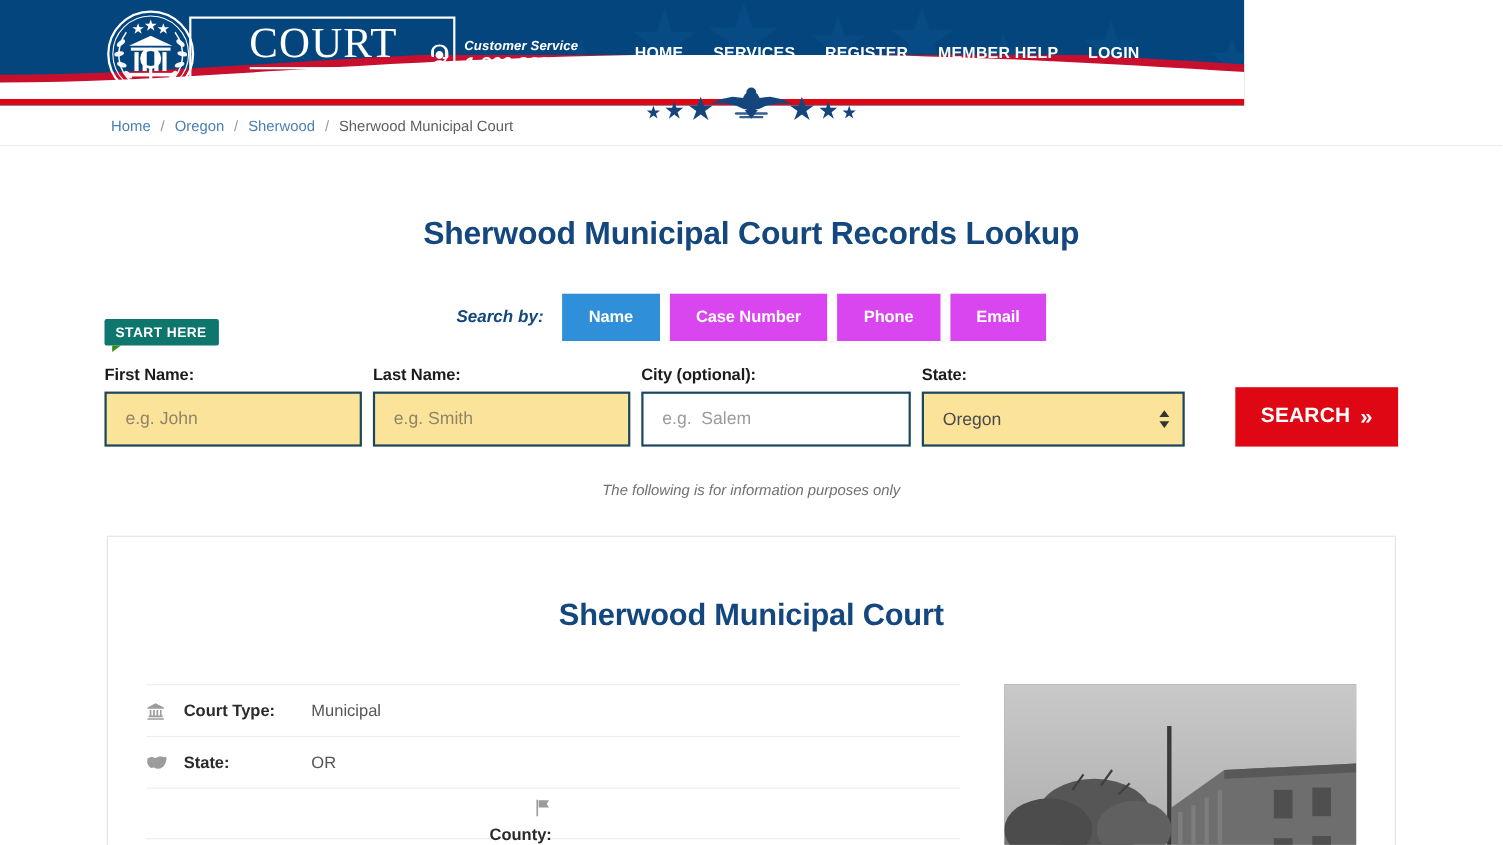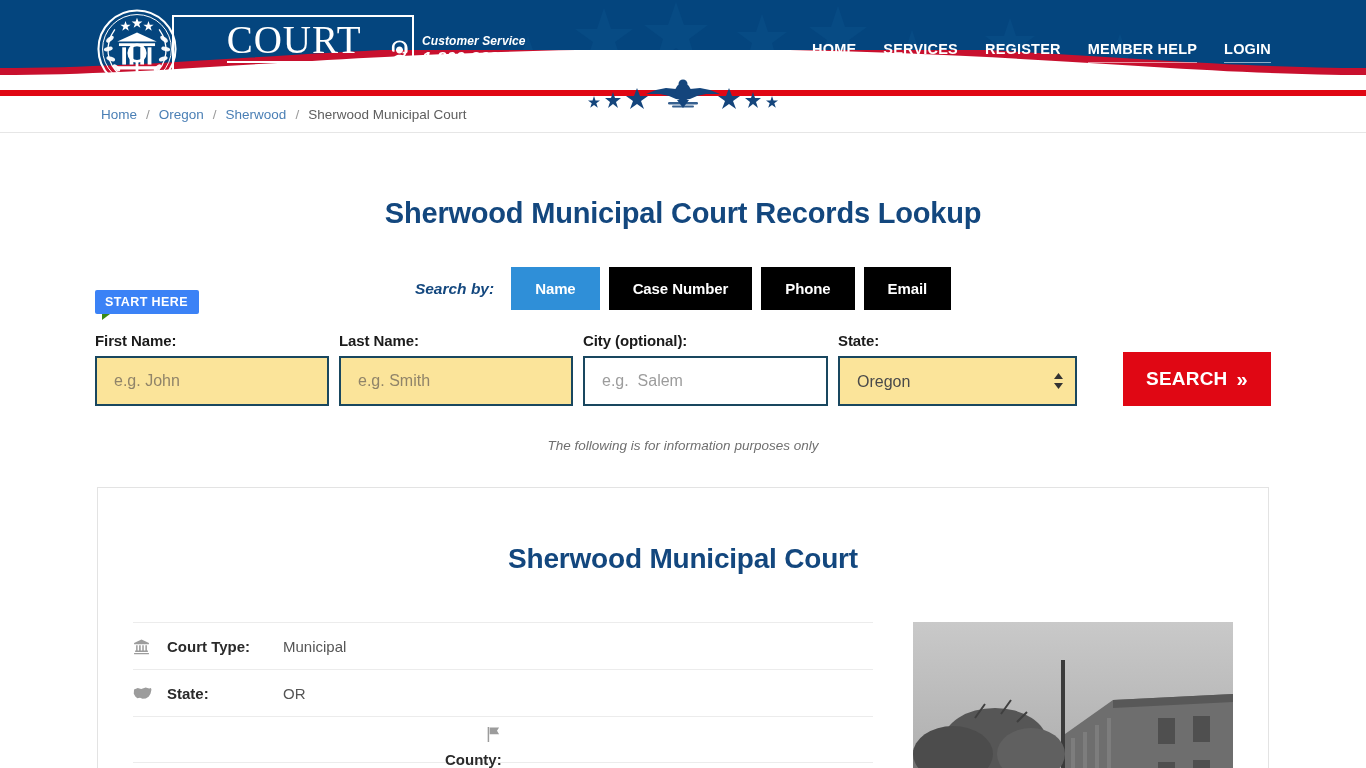--- a/index.html
+++ b/index.html
@@ -9,21 +9,21 @@
     width: 1366px; height: 768px;
     overflow: hidden;
     background: #ffffff;
     font-family: "Liberation Sans", sans-serif;
     -webkit-font-smoothing: antialiased;
   }
 
   
   .header {
     position: relative;
-    width: 1366px;
+    width: 1131px;
     height: 96px;
     background: #04457e;
     overflow: hidden;
   }
   .header-stars { position: absolute; inset: 0; pointer-events: none; }
 
   .logo-wrap {
     position: absolute;
     left: 96px; top: 8px;
     height: 82px;
@@ -135,21 +135,21 @@
   .searchby {
     display: flex; align-items: center; justify-content: center;
     gap: 9px;
     margin-top: 37px;
   }
   .searchby-label {
     color: #13477e; font-size: 15.5px; font-weight: bold;
     font-style: italic; margin-right: 8px;
   }
   .tab {
-    background: #000000;
+    background: #d946ef;
     color: #ffffff;
     font-size: 15px; font-weight: bold;
     border: none;
     height: 43px;
     padding: 0 24px;
     cursor: pointer;
     font-family: "Liberation Sans", sans-serif;
     letter-spacing: -.1px;
   }
   .tab.active { background: #2f8fd8; }
@@ -210,21 +210,21 @@
     font-family: "Liberation Sans", sans-serif;
     display: flex; align-items: center; justify-content: center; gap: 9px;
     margin-bottom: 0;
     margin-left: 36px;
   }
   .searchbtn .chev { font-size: 20px; line-height: 1; }
 
   .starthere {
     position: absolute;
     left: 0; top: -42px;
-    background: #3b82f6;
+    background: #0f766e;
     color: #ffffff;
     font-size: 12.5px; font-weight: bold;
     letter-spacing: .4px;
     padding: 5px 11px 5px 10px;
     border-radius: 2px;
   }
   .starthere::after {
     content: "";
     position: absolute;
     left: 7px; bottom: -6px;

